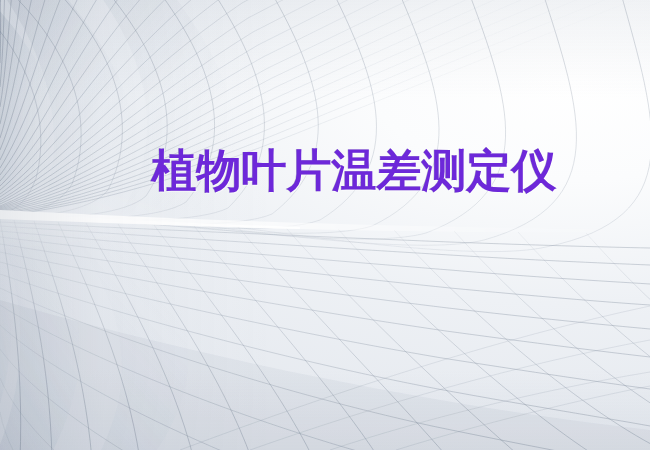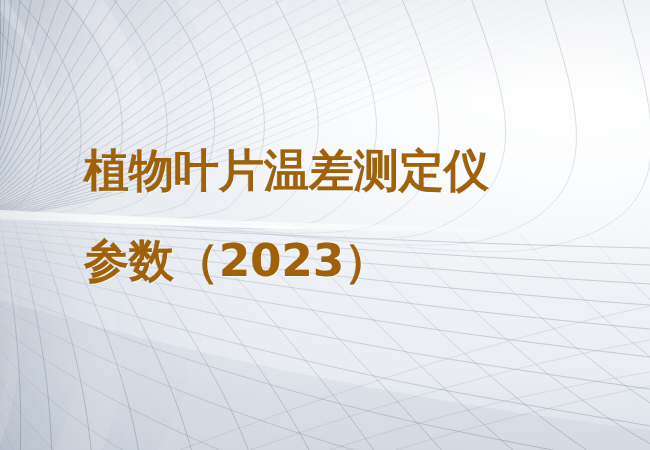--- a/index.html
+++ b/index.html
@@ -39,29 +39,30 @@
   }
 
   
   #title-block {
     position: absolute;
     left: 84px;
     top: 126px;
     width: 540px;
   }
   .title-line {
-    color: #a16207;
+    color: #6d28d9;
     font-weight: 700;
     font-size: 45px;
     line-height: 90px;
     letter-spacing: 0px;
     white-space: nowrap;
     text-shadow:
        0.7px 0.7px 0 rgba(255,255,255,0.55),
       -0.5px -0.5px 0 rgba(40,55,90,0.30);
+    text-align: center;
   }
 </style>
 </head>
 <body>
 
 <div id="stage">
 
   <div class="bg-layer" id="bg-base"></div>
 
   <svg class="bg-layer" id="bg-mesh" viewBox="0 0 650 450" preserveAspectRatio="none">
@@ -230,16 +231,15 @@
     <ellipse cx="70" cy="216" rx="330" ry="34" fill="url(#glow)"></ellipse>
     <path d="M0,210 C 80,214 200,220 340,224 C 450,227 560,229 650,230
              L 650,233 C 560,233 450,232 340,230 C 200,227 80,222 0,219 Z" fill="url(#stk)"></path>
     <path d="M0,213 C 70,217 180,223 300,227 L 300,229 C 180,226 70,221 0,218 Z" fill="#ffffff" opacity="0.9"></path>
   </svg>
 
   <div class="bg-layer" id="bg-vignette"></div>
 
   <div id="title-block">
     <div class="title-line">植物叶片温差测定仪</div>
-    <div class="title-line">参数（2023）</div>
   </div>
 
 </div>
 
 </body></html>

